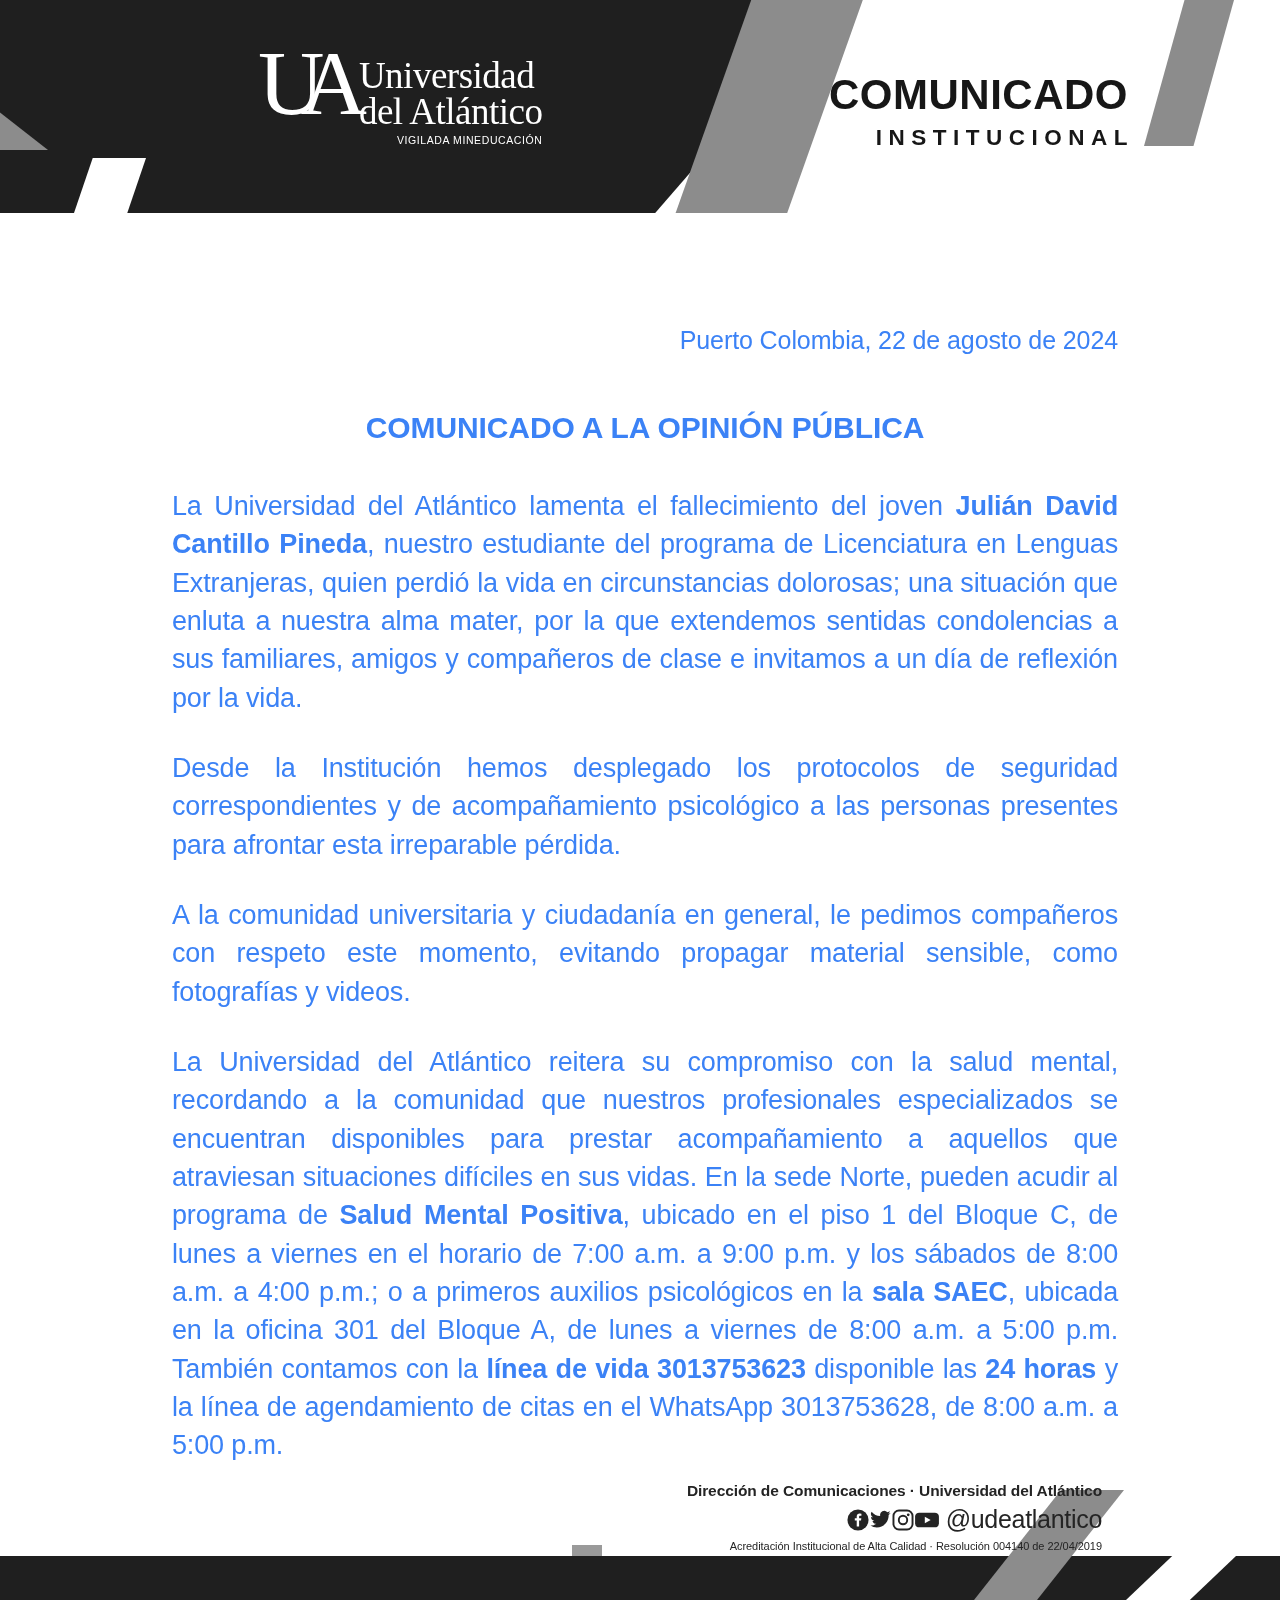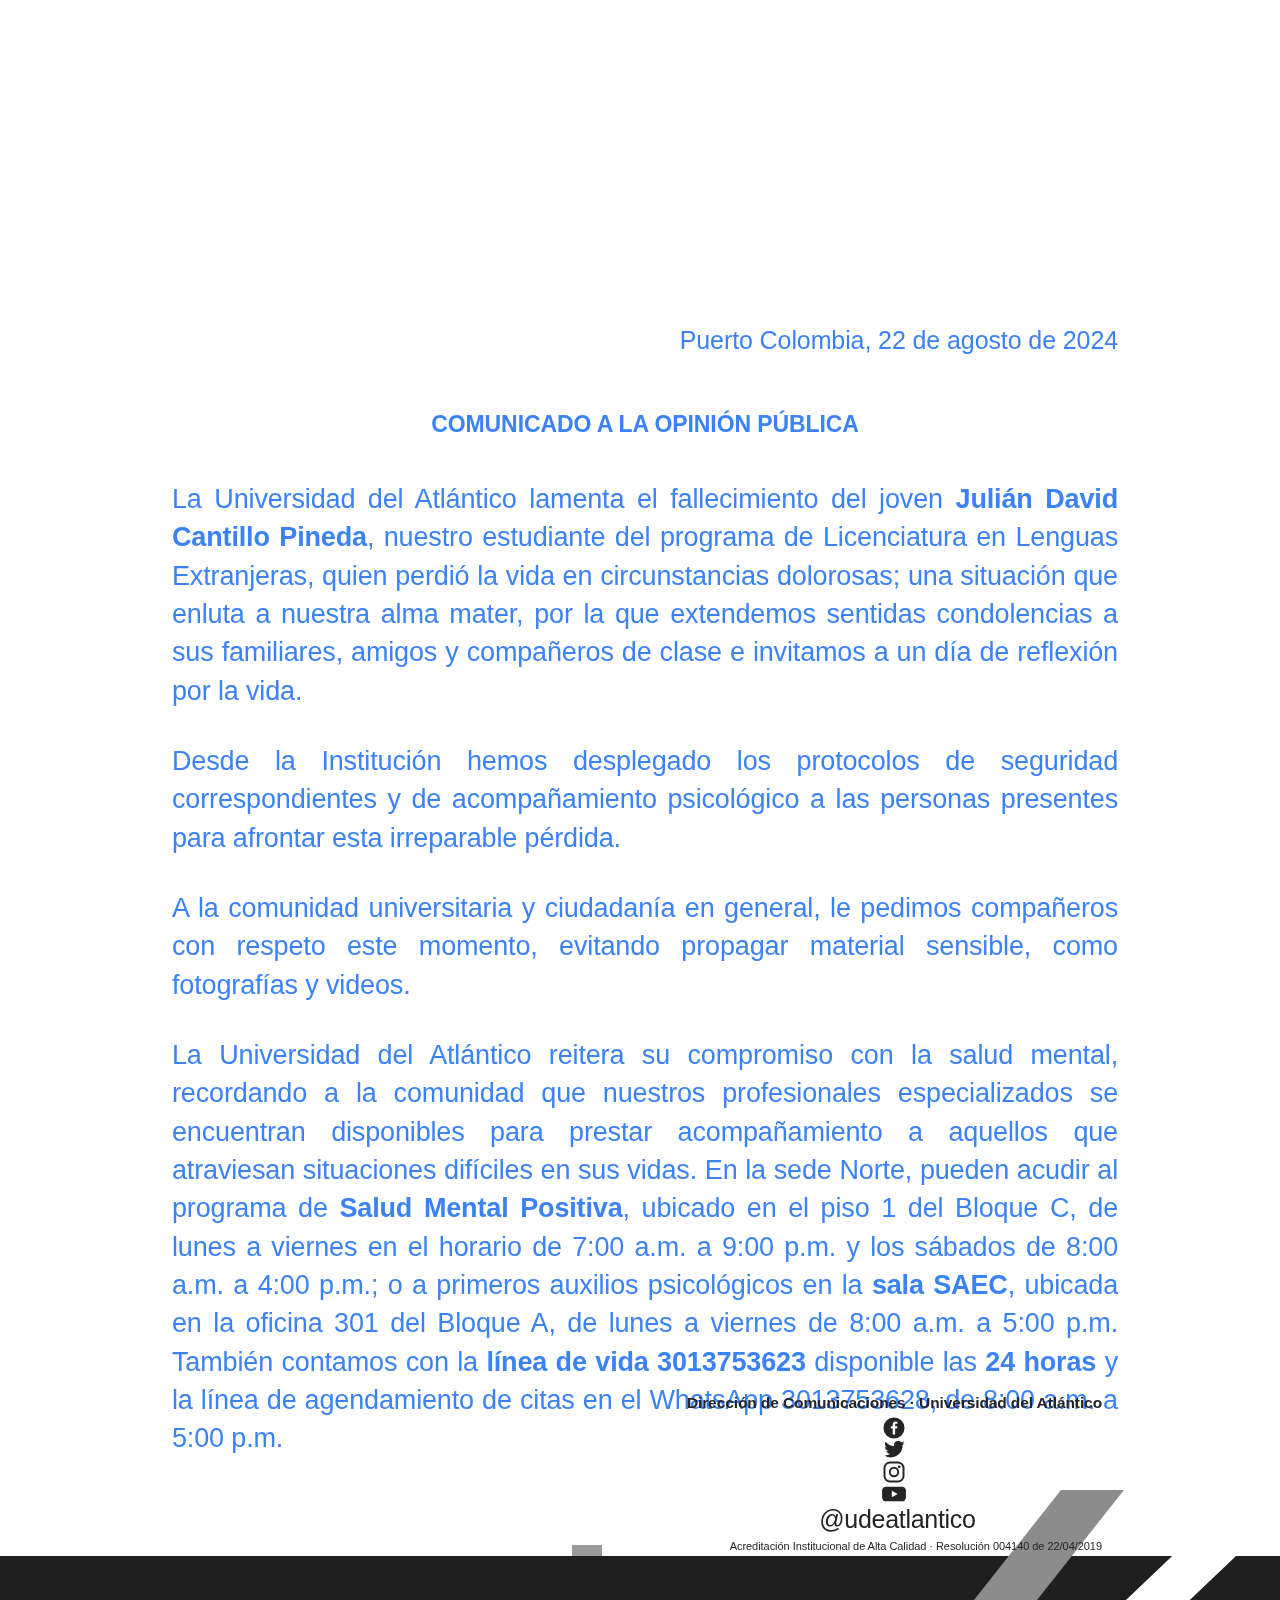--- a/index.html
+++ b/index.html
@@ -129,21 +129,21 @@
     color: #3b82f6;
   }
   .date-line {
     text-align: right;
     font-size: 25px;
     letter-spacing: -0.1px;
     margin-bottom: 56px;
   }
   .doc-title {
     text-align: center;
-    font-size: 23px;
+    font-size: 30px;
     font-weight: bold;
     letter-spacing: -0.1px;
     margin-bottom: 42px;
   }
   .para {
     text-align: justify;
     font-size: 27px;
     line-height: 1.42;
     margin-bottom: 32px;
     letter-spacing: -0.15px;
@@ -198,43 +198,63 @@
   }
   .ftr-line1 {
     font-size: 15.5px;
     font-weight: 600;
     letter-spacing: -0.1px;
     margin-top: 36px;
   }
   .ftr-social-row {
     display: flex;
     align-items: center;
-    justify-content: space-between;
+    justify-content: flex-end;
     margin-top: 5px;
-    flex-direction: column;
   }
   .ftr-social-row svg { display: block; }
   .ftr-handle {
     font-size: 25px;
     font-weight: 500;
     letter-spacing: -0.3px;
     margin-left: 6px;
   }
   .ftr-line3 {
     font-size: 11px;
     font-weight: 500;
     letter-spacing: -0.05px;
     margin-top: 6px;
   }
 </style>
 </head>
 <body>
 
 <div id="page">
 
+  <div id="header">
+    <div class="hdr-dark"></div>
+    <div class="hdr-gray-stripe"></div>
+    <div class="hdr-gray-tri"></div>
+    <div class="hdr-white-slash"></div>
+    <div class="hdr-top-right-slash"></div>
+
+    <div id="logo">
+      <div class="logo-mono">UA</div>
+      <div class="logo-words">
+        <div class="logo-l1">Universidad</div>
+        <div class="logo-l2">del Atlántico</div>
+        <div class="logo-l3">VIGILADA MINEDUCACIÓN</div>
+      </div>
+    </div>
+
+    <div id="comunicado-block">
+      <div class="com-title">COMUNICADO</div>
+      <div class="com-sub">INSTITUCIONAL</div>
+    </div>
+  </div>
 
   <div id="doc-body">
     <div class="date-line">Puerto Colombia, 22 de agosto de 2024</div>
     <div class="doc-title">COMUNICADO A LA OPINIÓN PÚBLICA</div>
     <div id="paragraphs">
         <div class="para"><span>La Universidad del Atlántico lamenta el fallecimiento del joven </span><b>Julián David Cantillo Pineda</b><span>, nuestro estudiante del programa de Licenciatura en Lenguas Extranjeras, quien perdió la vida en circunstancias dolorosas; una situación que enluta a nuestra alma mater, por la que extendemos sentidas condolencias a sus familiares, amigos y compañeros de clase e invitamos a un día de reflexión por la vida.</span></div>
         <div class="para"><span>Desde la Institución hemos desplegado los protocolos de seguridad correspondientes y de acompañamiento psicológico a las personas presentes para afrontar esta irreparable pérdida.</span></div>
         <div class="para"><span>A la comunidad universitaria y ciudadanía en general, le pedimos compañeros con respeto este momento, evitando propagar material sensible, como fotografías y videos.</span></div>
         <div class="para"><span>La Universidad del Atlántico reitera su compromiso con la salud mental, recordando a la comunidad que nuestros profesionales especializados se encuentran disponibles para prestar acompañamiento a aquellos que atraviesan situaciones difíciles en sus vidas. En la sede Norte, pueden acudir al programa de </span><b>Salud Mental Positiva</b><span>, ubicado en el piso 1 del Bloque C, de lunes a viernes en el horario de 7:00 a.m. a 9:00 p.m. y los sábados de 8:00 a.m. a 4:00 p.m.; o a primeros auxilios psicológicos en la </span><b>sala SAEC</b><span>, ubicada en la oficina 301 del Bloque A, de lunes a viernes de 8:00 a.m. a 5:00 p.m. También contamos con la </span><b>línea de vida 3013753623</b><span> disponible las </span><b>24 horas</b><span> y la línea de agendamiento de citas en el WhatsApp 3013753628, de 8:00 a.m. a 5:00 p.m.</span></div>
       </div>

